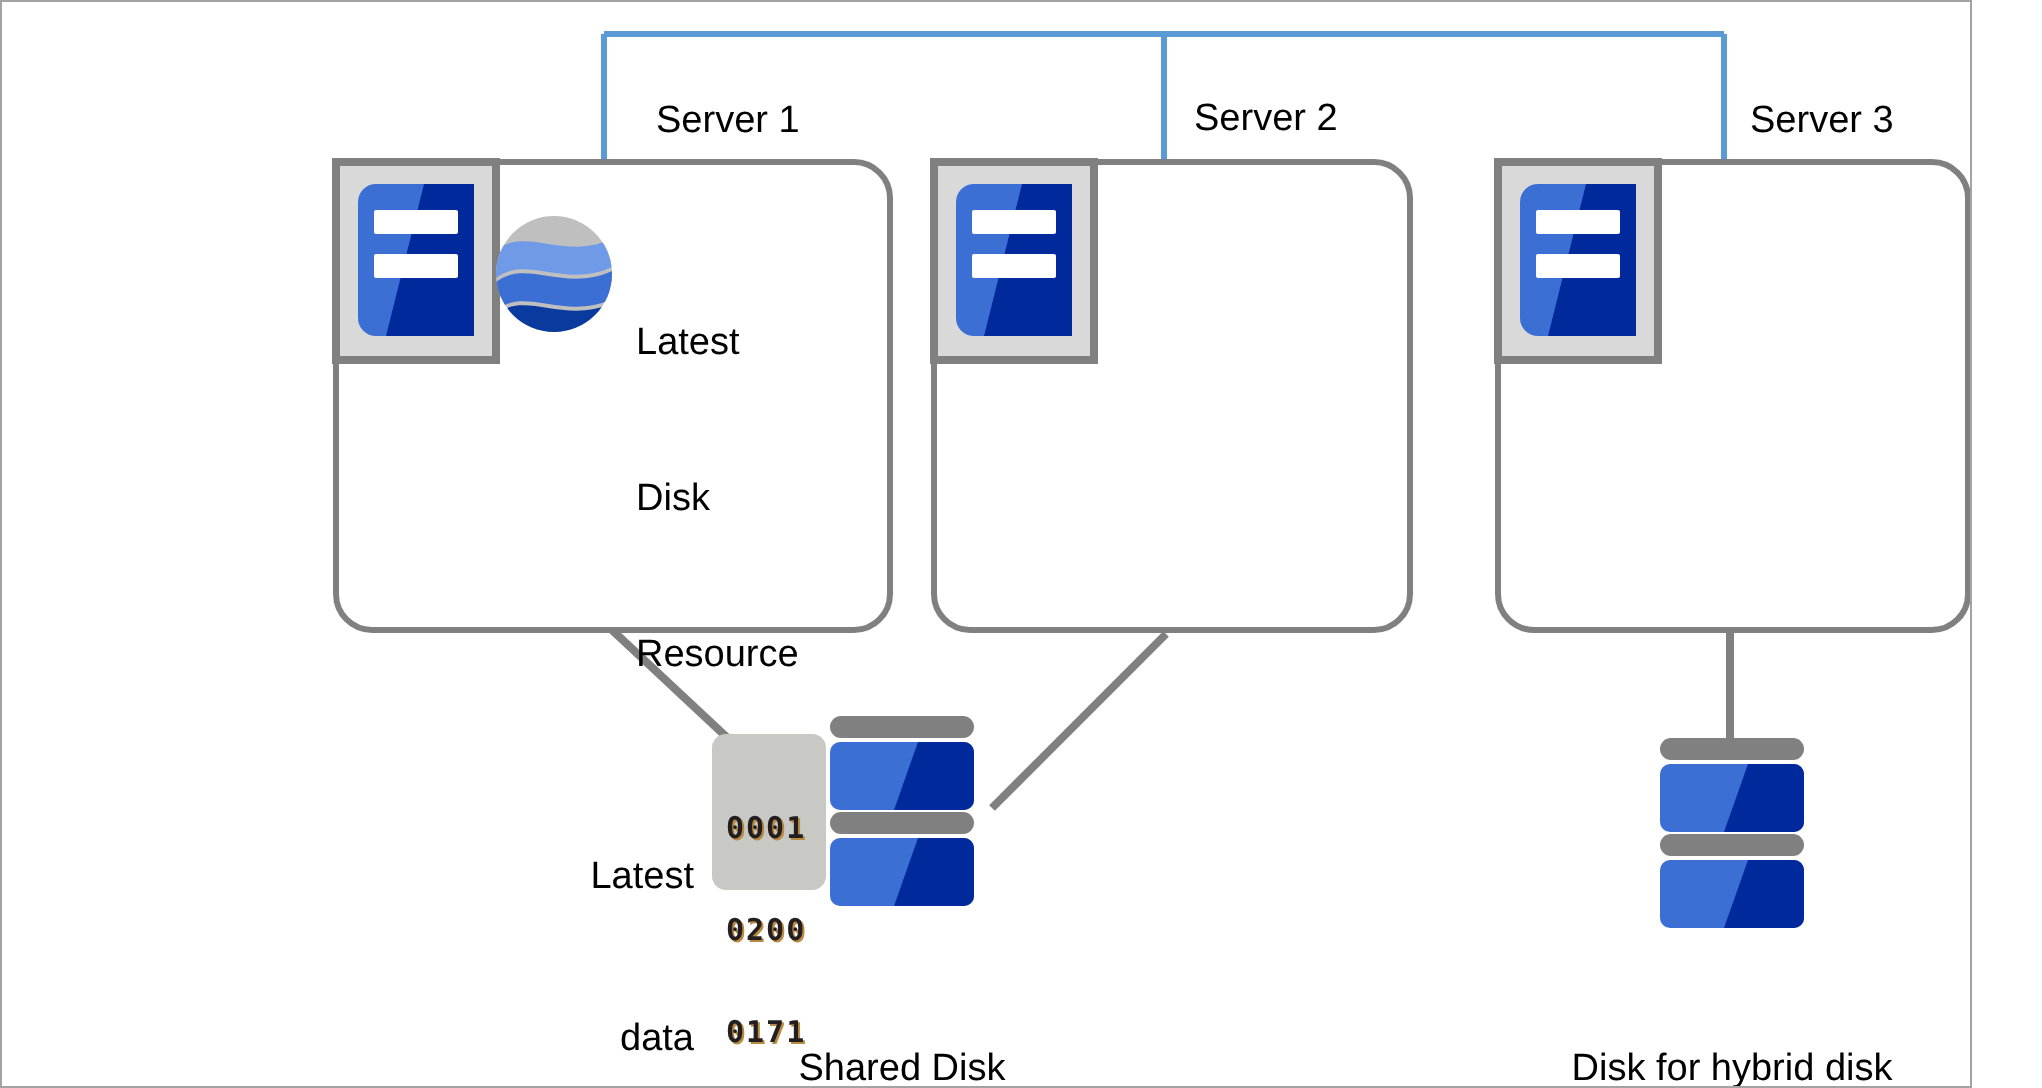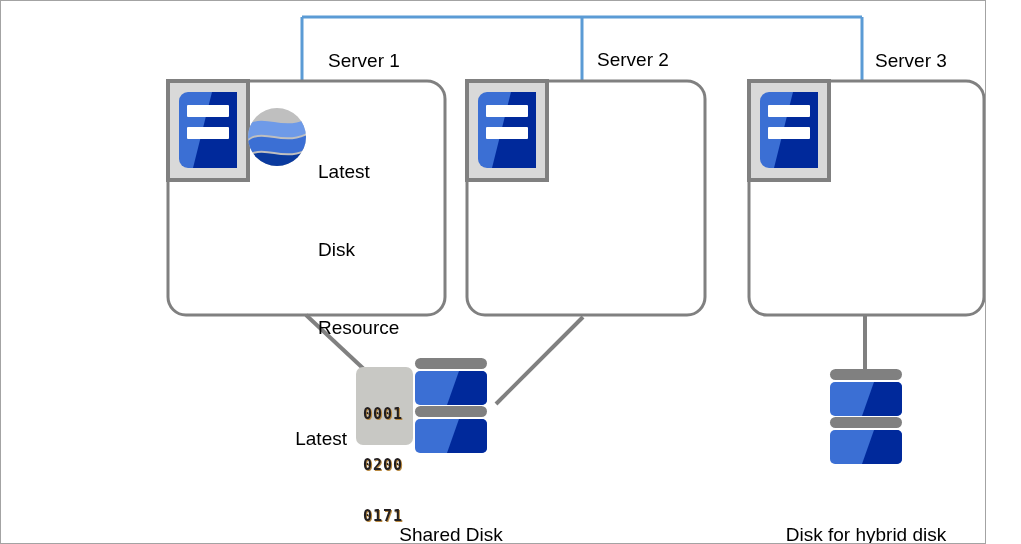--- a/index.html
+++ b/index.html
@@ -173,20 +173,21 @@
   <div class="label server-label" style="left:874px; top:47px;">Server 3</div>
 
   <div class="hdr-label" style="left:317px; top:106px;">
     <div>Latest</div>
     <div>Disk</div>
     <div>Resource</div>
   </div>
 
   <div class="latest-label" style="left:248px; top:370px; width:98px;">
     <div>Latest</div>
+    <div>data</div>
   </div>
 
   <div class="binary-text" style="left:362px; top:371px;">
     <div>0001</div>
     <div>0200</div>
     <div>0171</div>
     
   </div>
 
   <div class="caption" style="left:290px; top:471px; width:320px;">

